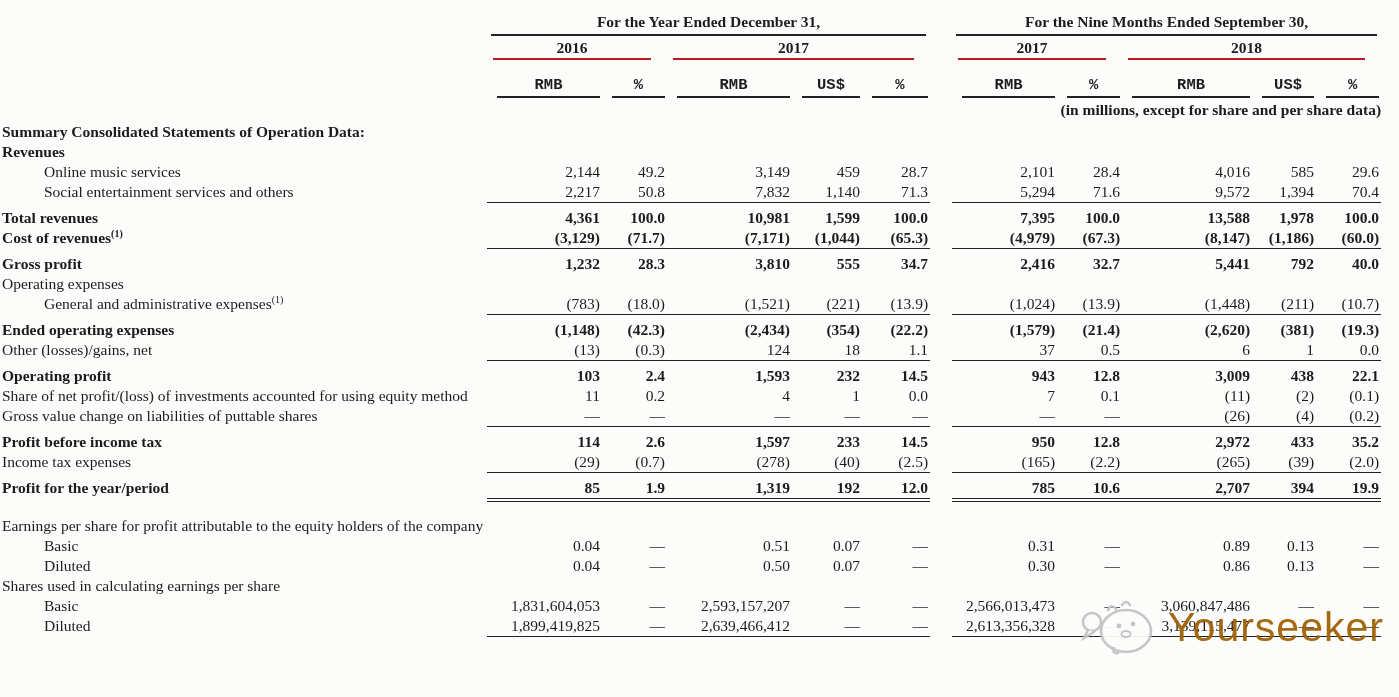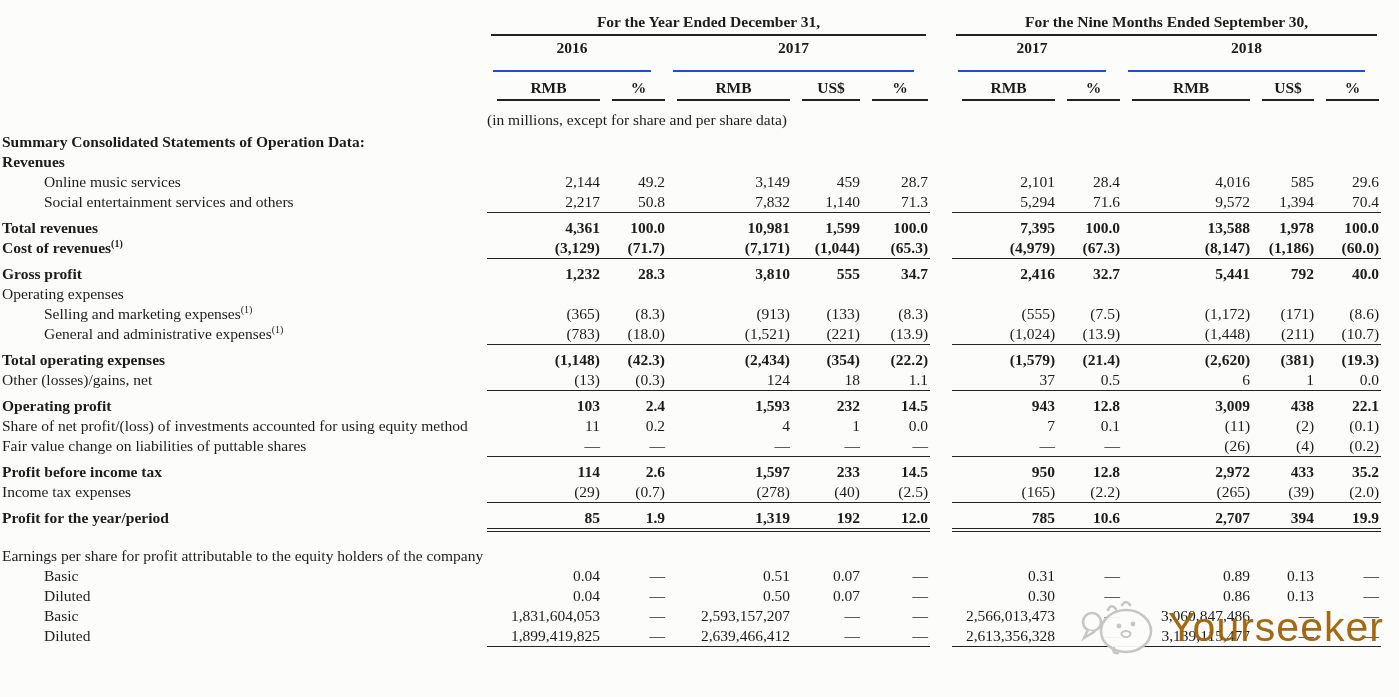--- a/index.html
+++ b/index.html
@@ -26,32 +26,33 @@
     white-space:nowrap;
   }
   thead th{font-weight:bold;}
   .grp{
     border-bottom:2px solid #222;
     padding-bottom:2px;
     margin:0 4px;
     white-space:nowrap;
   }
   .yr{
-    border-bottom:2px solid #1d4ed8;
-    margin:2px 16px 4px 6px;
-    padding-bottom:12px;
+    border-bottom:2px solid #b91c1c;
+    margin:2px 16px 13px 6px;
+    padding-bottom:0;
   }
   .ch{
     border-bottom:2px solid #222;
-    margin:2px 2px 7px 10px;
+    margin:2px 2px 0 10px;
     padding-bottom:1px;
+    font-family:Liberation Mono, monospace;
   }
   .units{
-    text-align:left;
-    font-weight:normal;
+    text-align:right;
+    font-weight:bold;
     padding-top:2px;
     padding-bottom:2px;
   }
   tbody td.num{text-align:right;padding-right:2px;}
   tbody td.lbl{white-space:normal;}
   .ind0{padding-left:2px;}
   .ind1{padding-left:44px;}
   .wrap{padding-left:28px;text-indent:-26px;}
   .u{border-bottom:1.5px solid #222;}
   .uu{border-bottom:4px double #222;margin-top:12px;}
@@ -264,49 +265,35 @@
         <td class="num"></td>
         <td class="num"></td>
         <td class="gap"></td>
         <td class="num"></td>
         <td class="num"></td>
         <td class="num"></td>
         <td class="num"></td>
         <td class="num"></td>
       </tr>
       <tr>
-        <td class="lbl ind1"><span>Selling and marketing expenses</span><sup>(1)</sup></td>
-        <td class="num">(365)</td>
-        <td class="num">(8.3)</td>
-        <td class="num">(913)</td>
-        <td class="num">(133)</td>
-        <td class="num">(8.3)</td>
-        <td class="gap"></td>
-        <td class="num">(555)</td>
-        <td class="num">(7.5)</td>
-        <td class="num">(1,172)</td>
-        <td class="num">(171)</td>
-        <td class="num">(8.6)</td>
-      </tr>
-      <tr>
         <td class="lbl ind1"><span>General and administrative expenses</span><sup>(1)</sup></td>
         <td class="num u">(783)</td>
         <td class="num u">(18.0)</td>
         <td class="num u">(1,521)</td>
         <td class="num u">(221)</td>
         <td class="num u">(13.9)</td>
         <td class="gap"></td>
         <td class="num u">(1,024)</td>
         <td class="num u">(13.9)</td>
         <td class="num u">(1,448)</td>
         <td class="num u">(211)</td>
         <td class="num u">(10.7)</td>
       </tr>
       <tr class="b tot">
-        <td class="lbl ind0"><span>Total operating expenses</span></td>
+        <td class="lbl ind0"><span>Ended operating expenses</span></td>
         <td class="num">(1,148)</td>
         <td class="num">(42.3)</td>
         <td class="num">(2,434)</td>
         <td class="num">(354)</td>
         <td class="num">(22.2)</td>
         <td class="gap"></td>
         <td class="num">(1,579)</td>
         <td class="num">(21.4)</td>
         <td class="num">(2,620)</td>
         <td class="num">(381)</td>
@@ -348,21 +335,21 @@
         <td class="num">1</td>
         <td class="num">0.0</td>
         <td class="gap"></td>
         <td class="num">7</td>
         <td class="num">0.1</td>
         <td class="num">(11)</td>
         <td class="num">(2)</td>
         <td class="num">(0.1)</td>
       </tr>
       <tr>
-        <td class="lbl ind0"><span>Fair value change on liabilities of puttable shares</span></td>
+        <td class="lbl ind0"><span>Gross value change on liabilities of puttable shares</span></td>
         <td class="num u">—</td>
         <td class="num u">—</td>
         <td class="num u">—</td>
         <td class="num u">—</td>
         <td class="num u">—</td>
         <td class="gap"></td>
         <td class="num u">—</td>
         <td class="num u">—</td>
         <td class="num u">(26)</td>
         <td class="num u">(4)</td>
@@ -444,20 +431,34 @@
         <td class="num">—</td>
         <td class="num">0.50</td>
         <td class="num">0.07</td>
         <td class="num">—</td>
         <td class="gap"></td>
         <td class="num">0.30</td>
         <td class="num">—</td>
         <td class="num">0.86</td>
         <td class="num">0.13</td>
         <td class="num">—</td>
+      </tr>
+      <tr>
+        <td class="lbl ind0"><span>Shares used in calculating earnings per share</span></td>
+        <td class="num"></td>
+        <td class="num"></td>
+        <td class="num"></td>
+        <td class="num"></td>
+        <td class="num"></td>
+        <td class="gap"></td>
+        <td class="num"></td>
+        <td class="num"></td>
+        <td class="num"></td>
+        <td class="num"></td>
+        <td class="num"></td>
       </tr>
       <tr>
         <td class="lbl ind1"><span>Basic</span></td>
         <td class="num">1,831,604,053</td>
         <td class="num">—</td>
         <td class="num">2,593,157,207</td>
         <td class="num">—</td>
         <td class="num">—</td>
         <td class="gap"></td>
         <td class="num">2,566,013,473</td>

